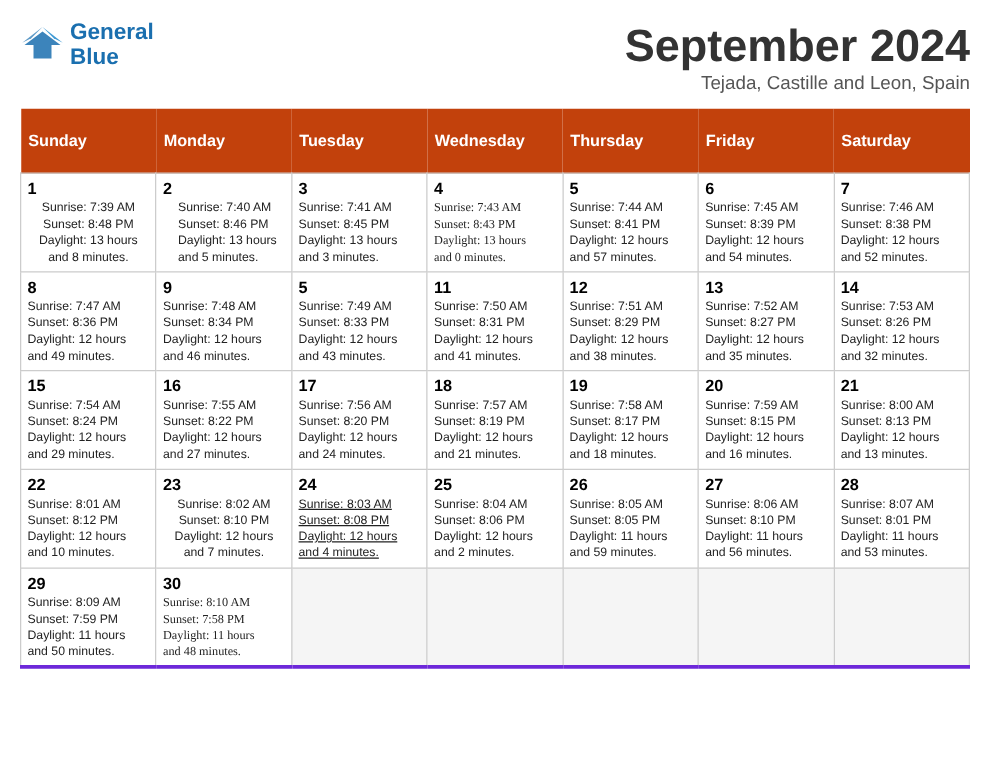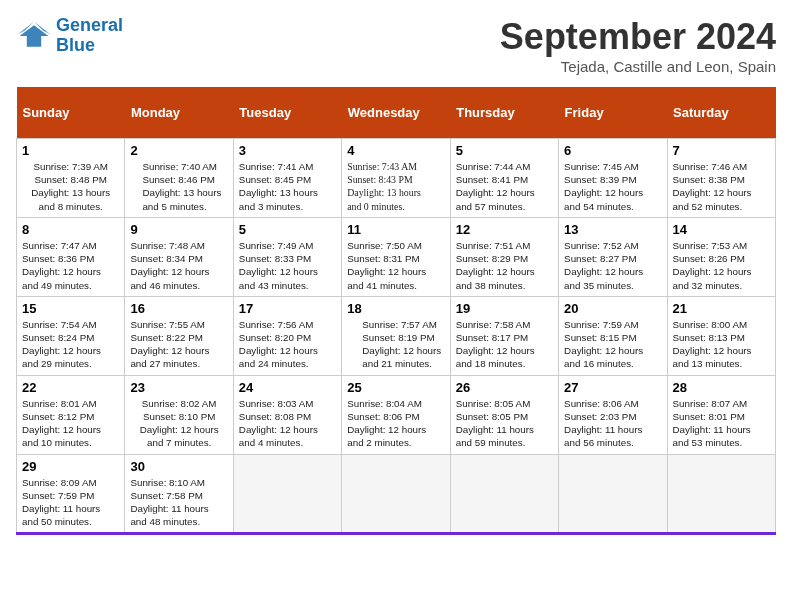--- a/index.html
+++ b/index.html
@@ -233,21 +233,21 @@
         </td>
         <td>
           <span class="day-num">17</span>
           <div class="cell-text" style="white-space: pre-line;">Sunrise: 7:56 AM
 Sunset: 8:20 PM
 Daylight: 12 hours
 and 24 minutes.</div>
         </td>
         <td>
           <span class="day-num">18</span>
-          <div class="cell-text" style="white-space: pre-line; margin-left: 15px;">Sunrise: 7:57 AM
+          <div class="cell-text" style="white-space: pre-line;">Sunrise: 7:57 AM
 Sunset: 8:19 PM
 Daylight: 12 hours
 and 21 minutes.</div>
         </td>
         <td>
           <span class="day-num">19</span>
           <div class="cell-text" style="white-space: pre-line;">Sunrise: 7:58 AM
 Sunset: 8:17 PM
 Daylight: 12 hours
 and 18 minutes.</div>
@@ -277,21 +277,21 @@
         </td>
         <td>
           <span class="day-num">23</span>
           <div class="cell-text" style="white-space: pre-line; text-align: center;">Sunrise: 8:02 AM
 Sunset: 8:10 PM
 Daylight: 12 hours
 and 7 minutes.</div>
         </td>
         <td>
           <span class="day-num">24</span>
-          <div class="cell-text" style="white-space: pre-line;">Sunrise: 8:03 AM
+          <div class="cell-text" style="white-space: pre-line; text-decoration: underline;">Sunrise: 8:03 AM
 Sunset: 8:08 PM
 Daylight: 12 hours
 and 4 minutes.</div>
         </td>
         <td>
           <span class="day-num">25</span>
           <div class="cell-text" style="white-space: pre-line;">Sunrise: 8:04 AM
 Sunset: 8:06 PM
 Daylight: 12 hours
 and 2 minutes.</div>
@@ -299,21 +299,21 @@
         <td>
           <span class="day-num">26</span>
           <div class="cell-text" style="white-space: pre-line;">Sunrise: 8:05 AM
 Sunset: 8:05 PM
 Daylight: 11 hours
 and 59 minutes.</div>
         </td>
         <td>
           <span class="day-num">27</span>
           <div class="cell-text" style="white-space: pre-line;">Sunrise: 8:06 AM
-Sunset: 2:03 PM
+Sunset: 8:10 PM
 Daylight: 11 hours
 and 56 minutes.</div>
         </td>
         <td>
           <span class="day-num">28</span>
           <div class="cell-text" style="white-space: pre-line;">Sunrise: 8:07 AM
 Sunset: 8:01 PM
 Daylight: 11 hours
 and 53 minutes.</div>
         </td>
@@ -321,21 +321,21 @@
       <tr class="last-row">
         <td>
           <span class="day-num">29</span>
           <div class="cell-text" style="white-space: pre-line;">Sunrise: 8:09 AM
 Sunset: 7:59 PM
 Daylight: 11 hours
 and 50 minutes.</div>
         </td>
         <td>
           <span class="day-num">30</span>
-          <div class="cell-text" style="white-space: pre-line;">Sunrise: 8:10 AM
+          <div class="cell-text" style="white-space: pre-line; font-family: Liberation Serif, serif;">Sunrise: 8:10 AM
 Sunset: 7:58 PM
 Daylight: 11 hours
 and 48 minutes.</div>
         </td>
         <td class="empty"></td>
         <td class="empty"></td>
         <td class="empty"></td>
         <td class="empty"></td>
         <td class="empty"></td>
       </tr>

